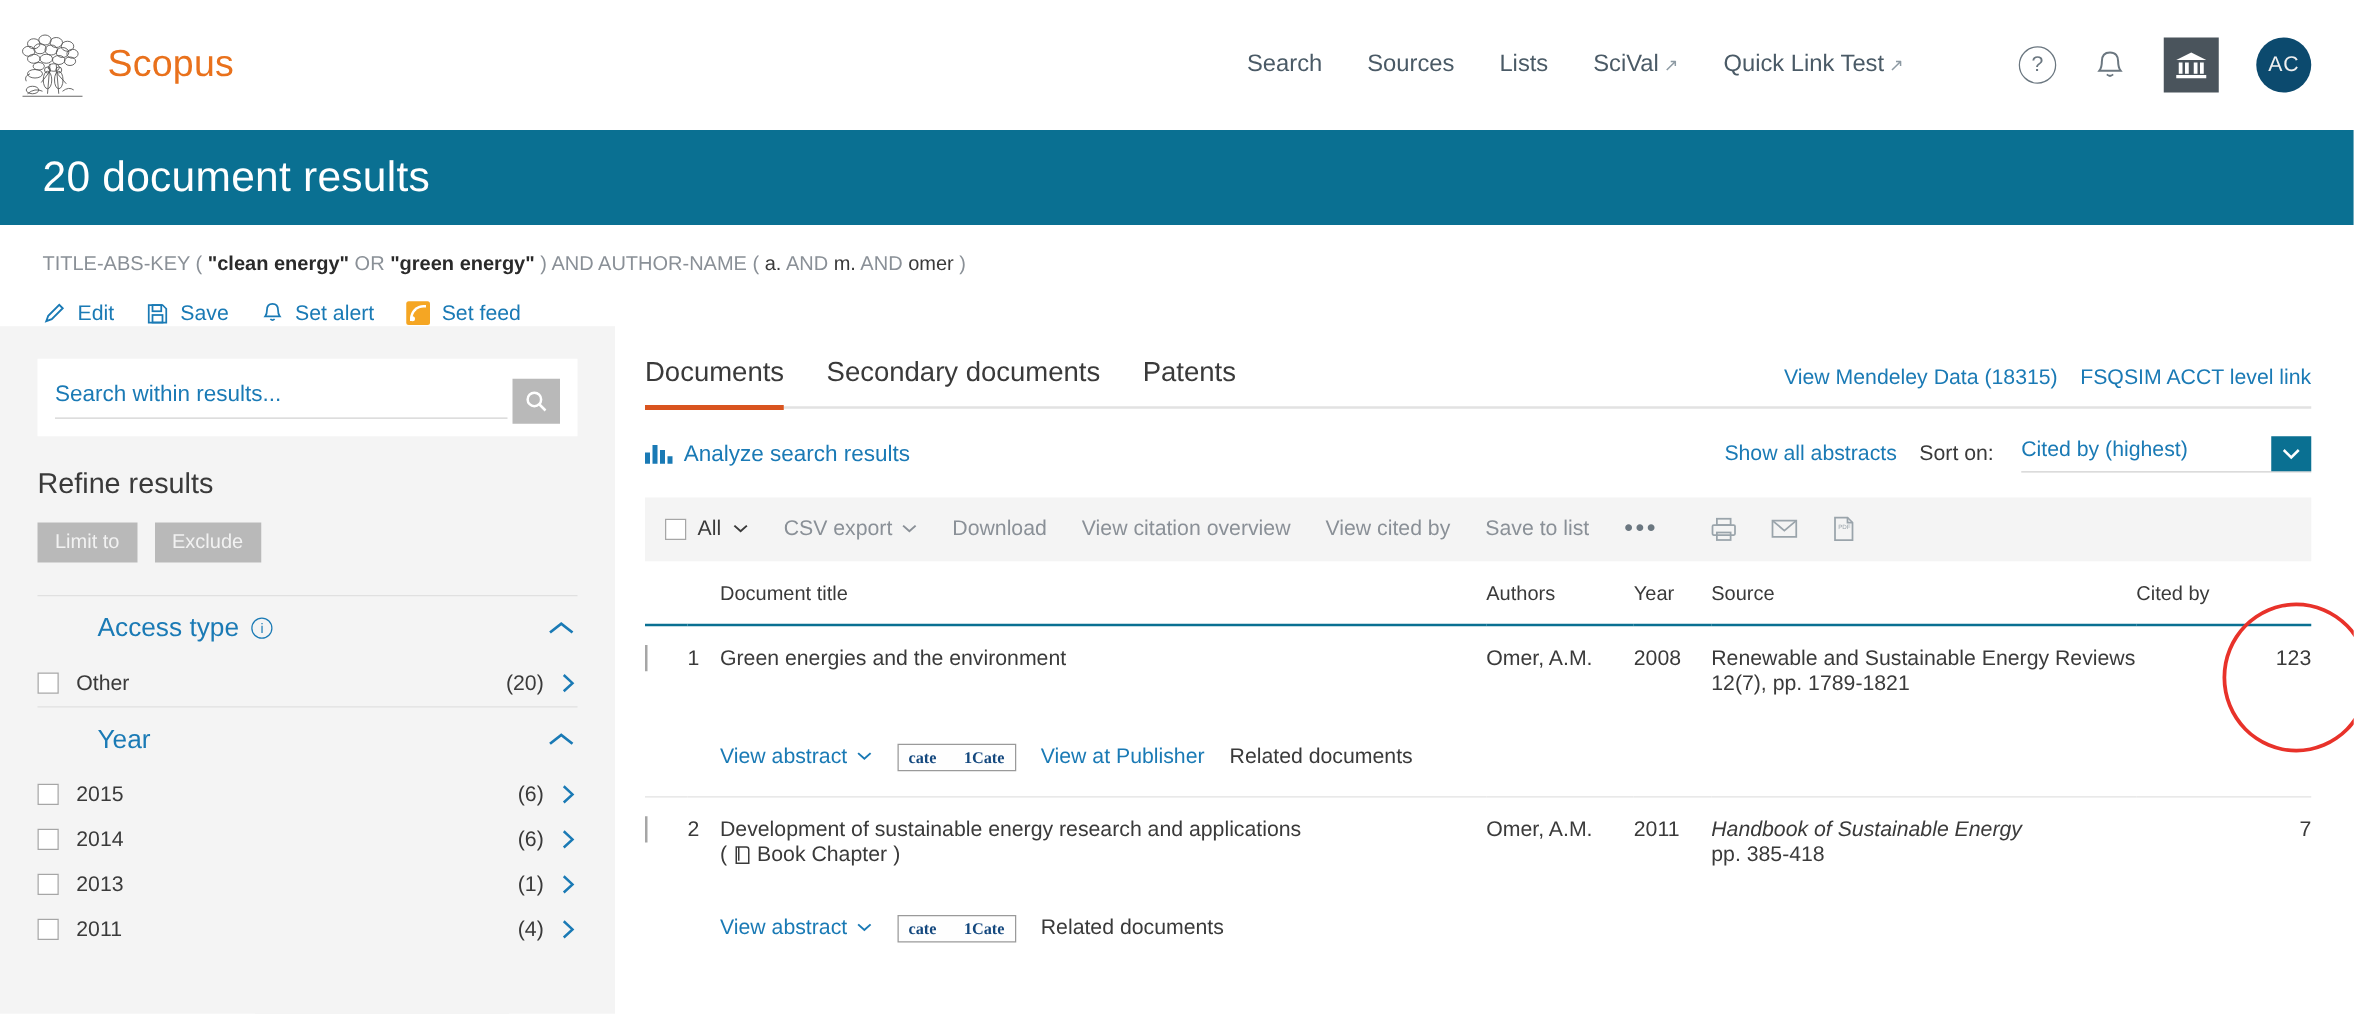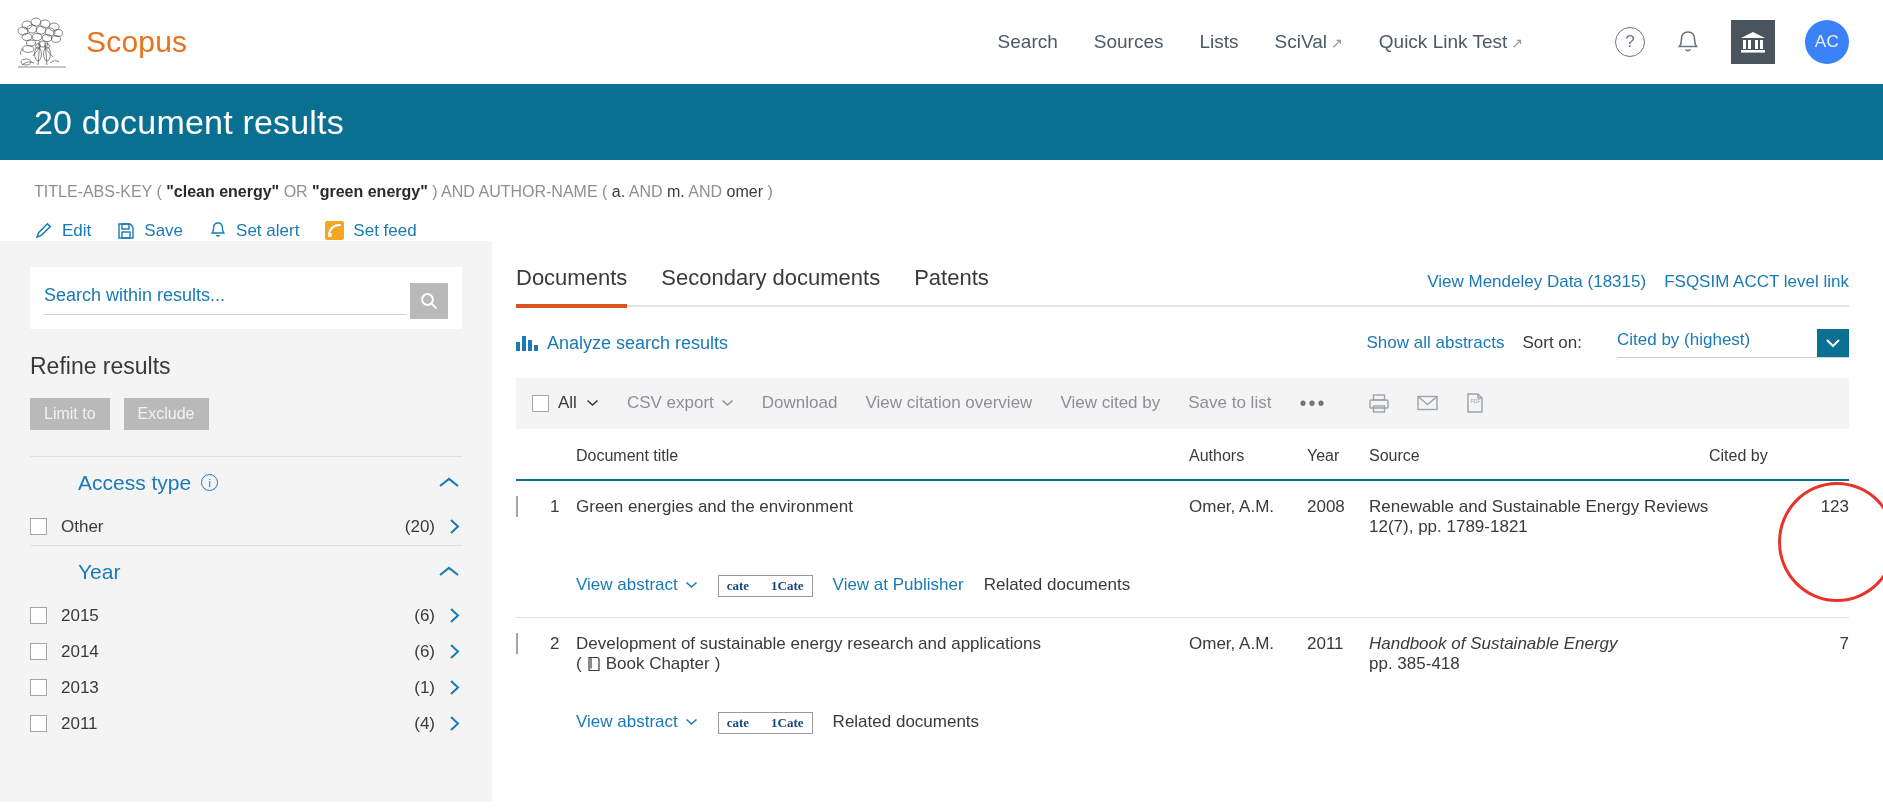--- a/index.html
+++ b/index.html
@@ -7,21 +7,21 @@
   body {
     width:1883px; height:811px;
     font-family:"Liberation Sans", sans-serif;
     background:#ffffff;
     color:#3a3a3a;
     overflow:hidden;
   }
 
   
   .topbar {
-    height:84px;
+    height:104px;
     display:flex; align-items:center;
     padding:0 34px 0 14px;
     background:#fff;
     position:relative;
   }
   .brand { display:flex; align-items:center; gap:16px; }
   .tree-logo { width:56px; height:58px; display:block; }
   .brand-name {
     color:#e9711c; font-size:30px; letter-spacing:.2px;
   }
@@ -43,21 +43,21 @@
     font-size:17px; cursor:pointer;
   }
   .bell-icon svg { display:block; }
   .inst-box {
     width:44px; height:44px; background:#4a545c;
     display:flex; align-items:center; justify-content:center;
     cursor:pointer;
   }
   .avatar {
     width:44px; height:44px; border-radius:50%;
-    background:#3b82f6; color:#f0f0f0;
+    background:#0c4a6e; color:#f0f0f0;
     display:flex; align-items:center; justify-content:center;
     font-size:17px; letter-spacing:.5px; cursor:pointer;
   }
 
   
   .banner {
     background:#0a7092; height:76px;
     display:flex; align-items:center;
     padding:0 34px;
   }
@@ -171,21 +171,21 @@
   }
   .analyze { display:flex; align-items:center; gap:9px; color:#1a7ab5; cursor:pointer; }
   .barsicon { display:flex; align-items:flex-end; gap:2px; height:16px; }
   .barsicon i { display:block; width:4px; background:#1a7ab5; }
   .sortzone { margin-left:auto; display:flex; align-items:center; gap:18px; }
   .showabs { color:#1a7ab5; font-size:17px; cursor:pointer; }
   .sorton { color:#3a3a3a; font-size:17px; }
   .sortsel {
     display:flex; align-items:center;
     border-bottom:1.5px solid #cfcfcf; min-width:232px;
-    padding-bottom:5px; margin-left:17px;
+    padding-bottom:5px; margin-left:4px;
   }
   .sortval { color:#1a7ab5; font-size:17px; cursor:pointer; }
   .sortbtn {
     width:32px; height:28px; background:#0a7092;
     display:flex; align-items:center; justify-content:center;
     cursor:pointer; margin-left:auto; margin-bottom:-5px;
   }
 
   .toolbar {
     display:flex; align-items:center; gap:28px;

